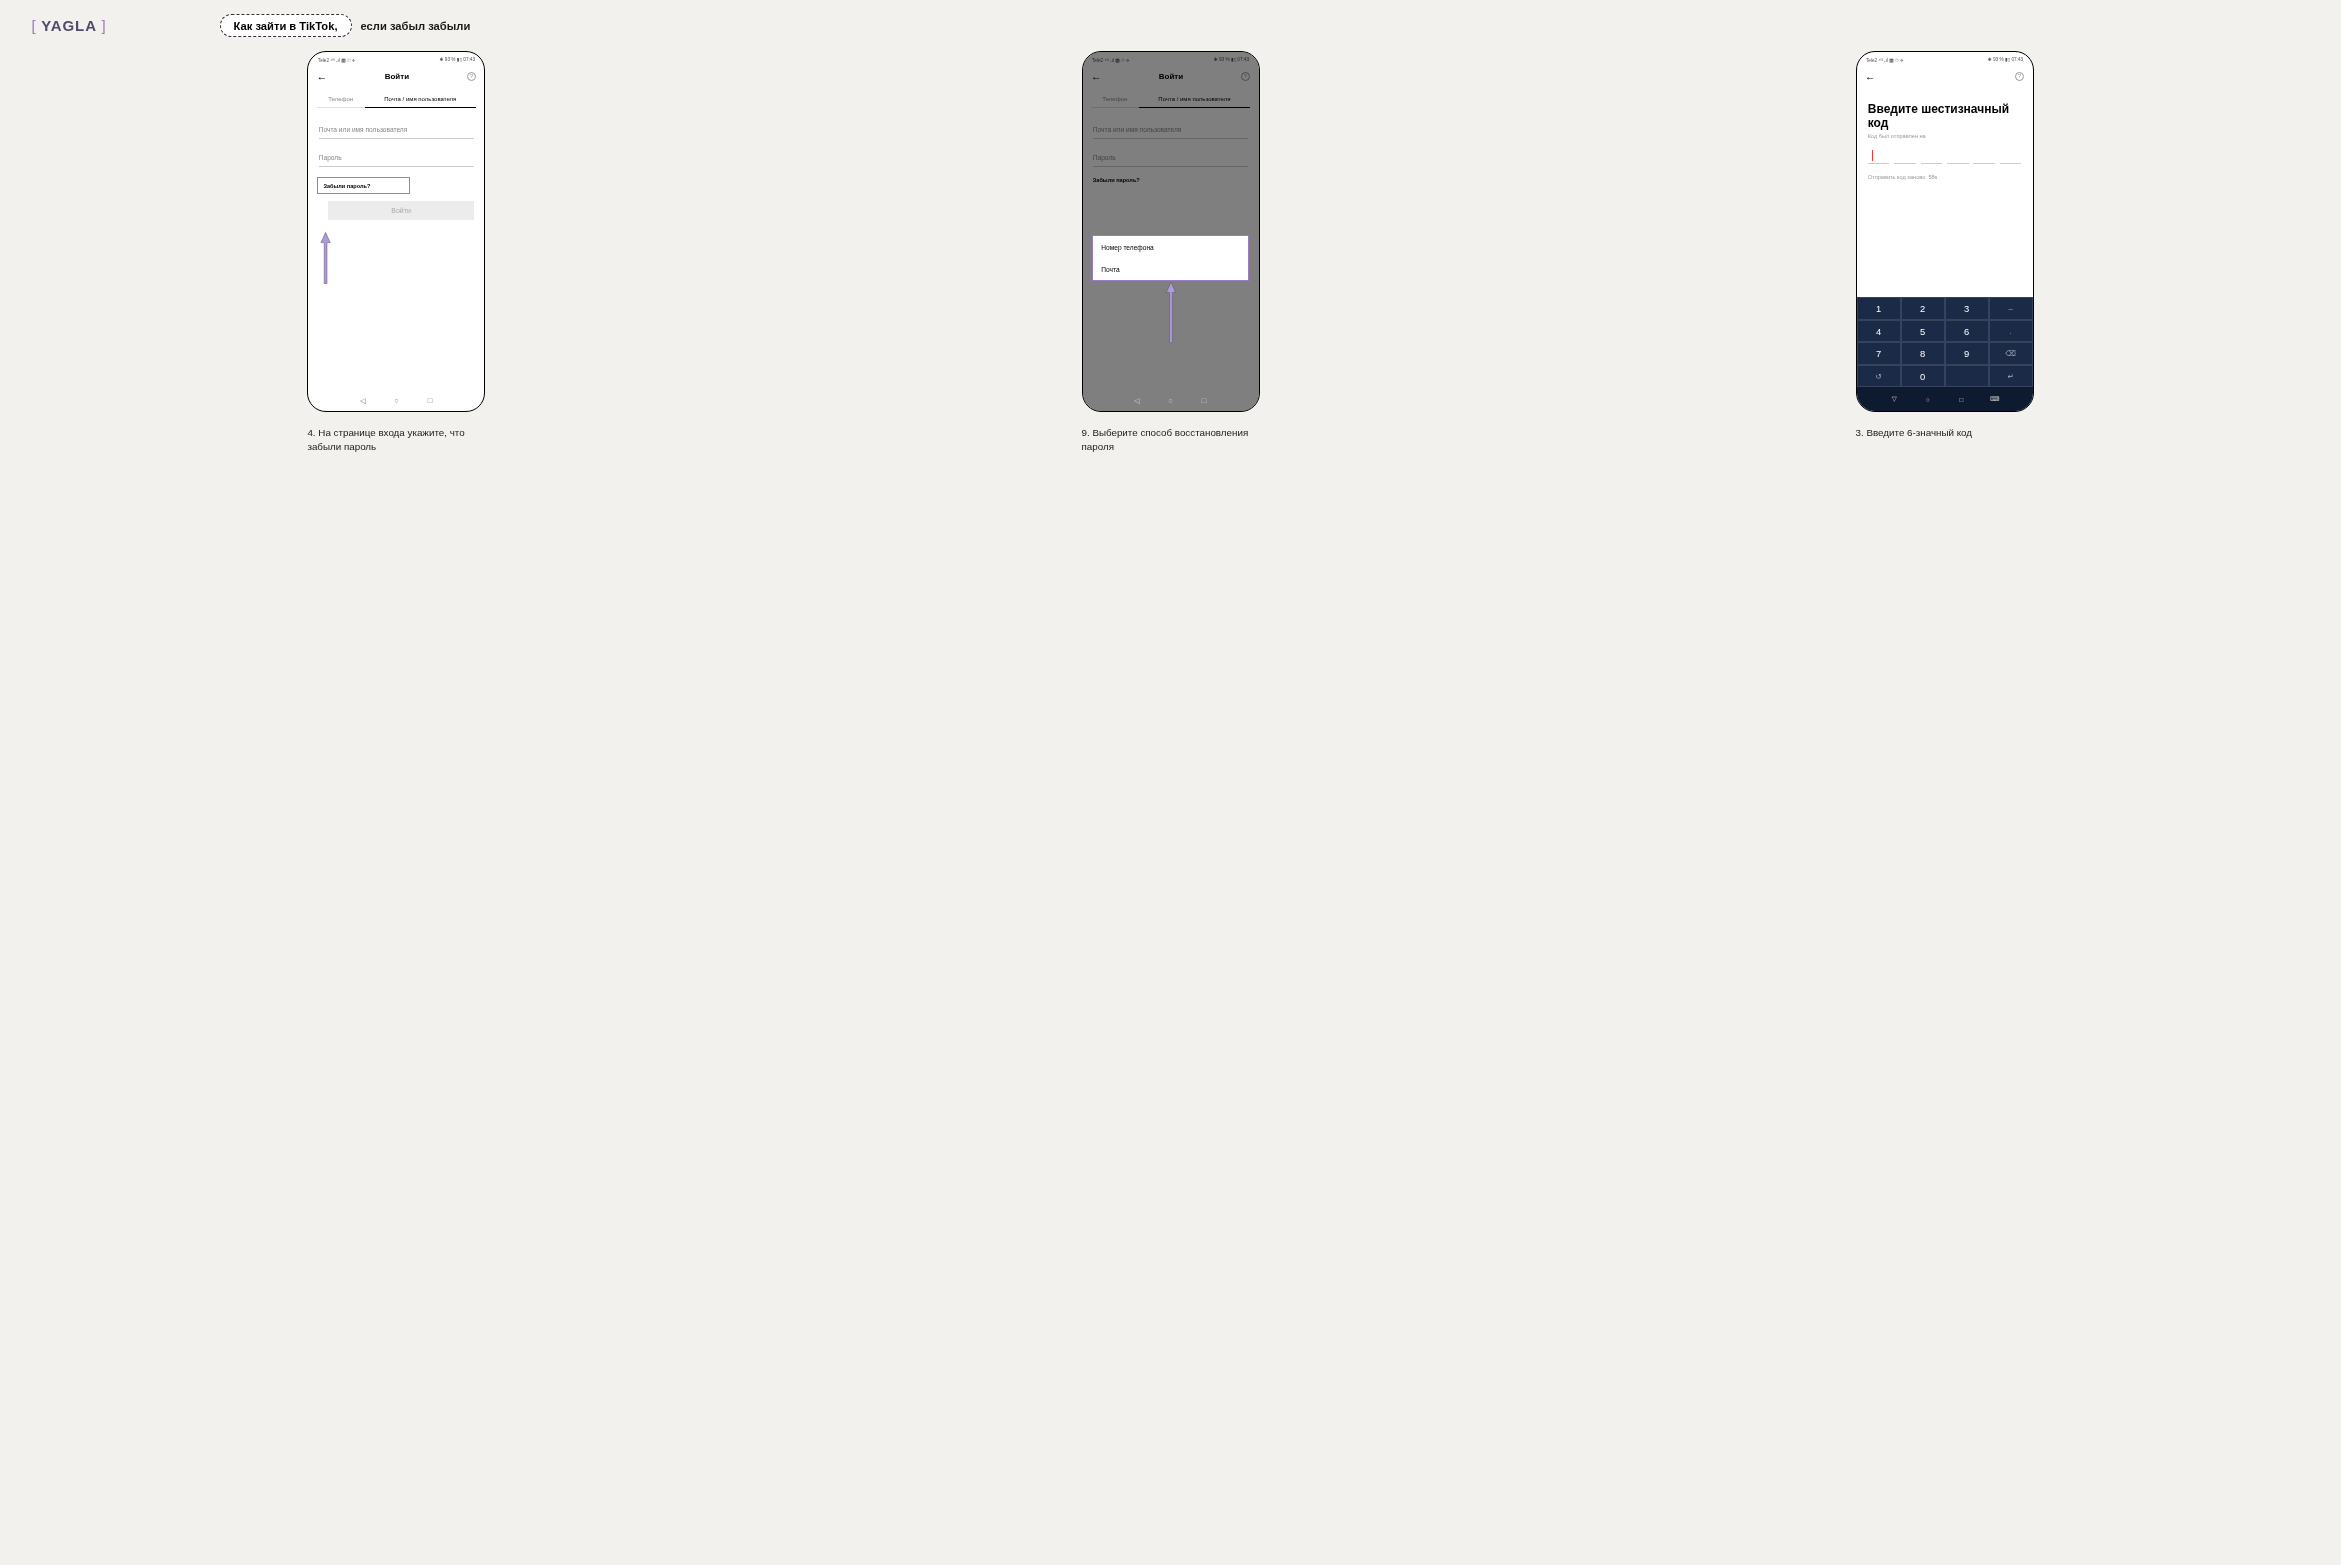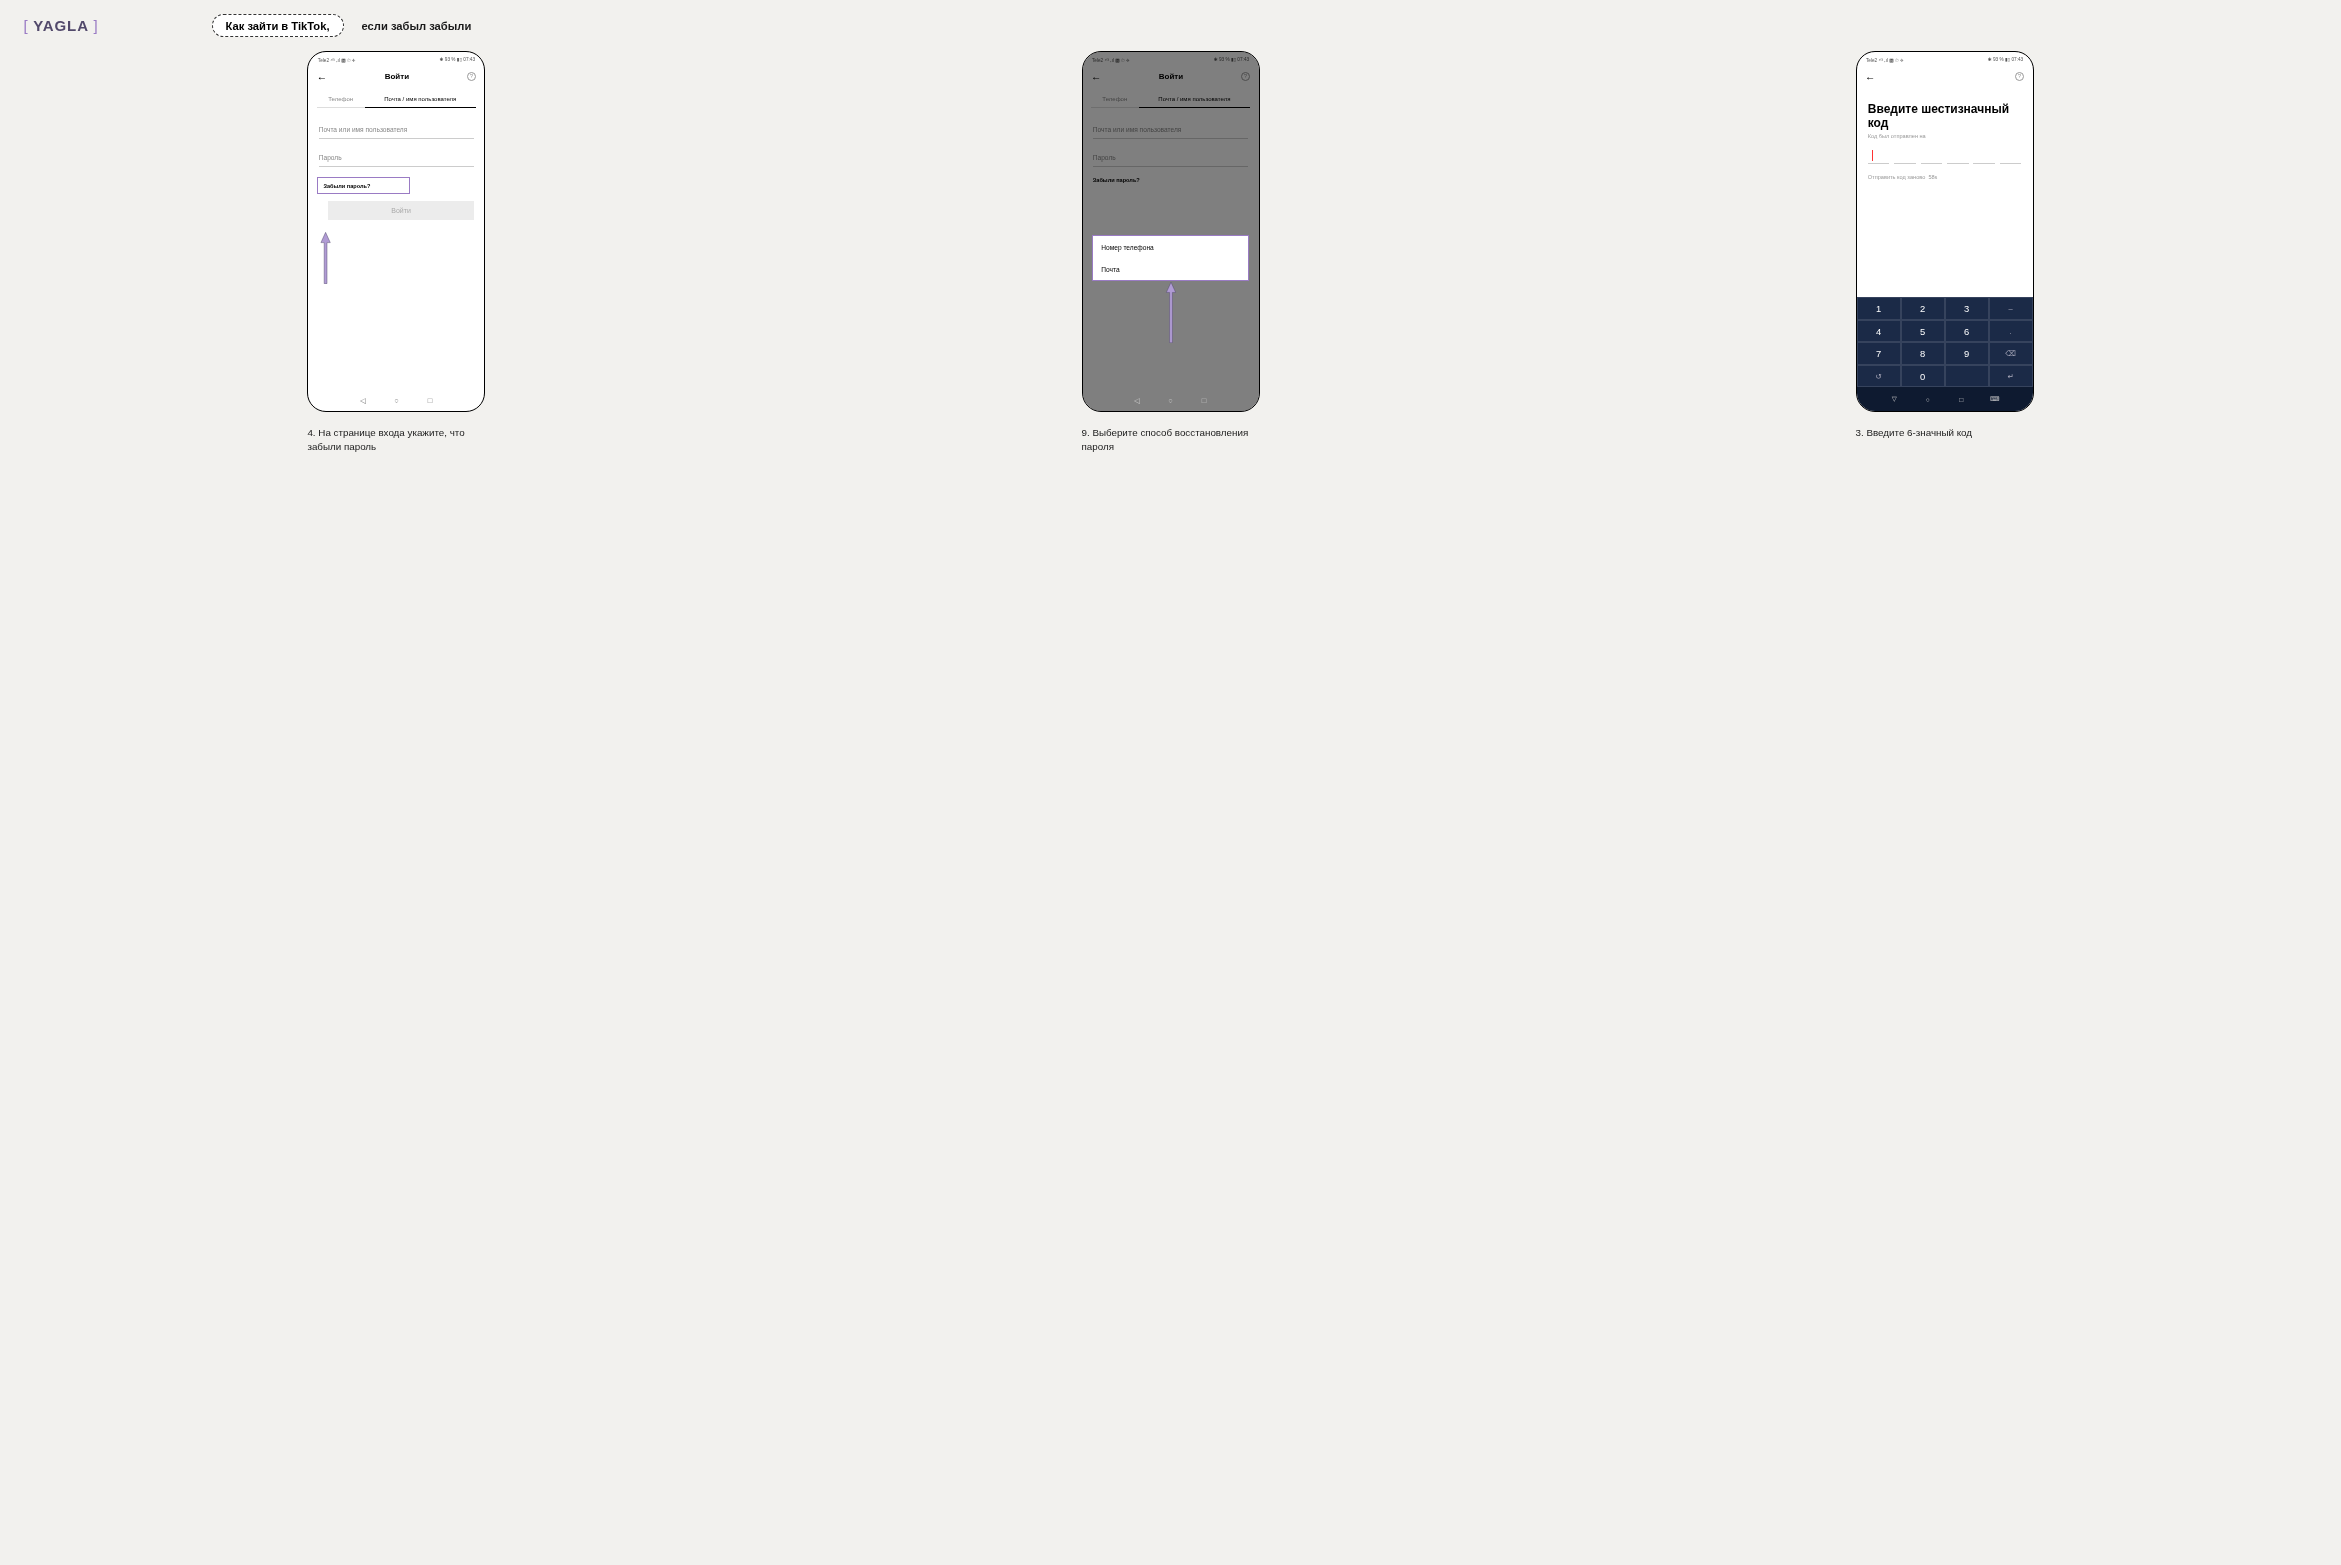--- a/index.html
+++ b/index.html
@@ -12,26 +12,27 @@
   display: flex;
   align-items: center;
   gap: 19px;
   margin-bottom: 14px;
 }
 .logo {
   font-size: 15px;
   font-weight: 800;
   letter-spacing: 0.9px;
   color: #52496b;
+  margin-left: 8px;
 }
 .bracket { color: #9a7bc4; font-weight: 400; }
 .title-group {
   display: flex;
   align-items: center;
-  gap: 18px;
+  gap: 9px;
   margin-left: 94px;
 }
 .title-pill {
   border: 0.7px dashed #333;
   border-radius: 14px;
   padding: 4.7px 13px;
   font-size: 11.2px;
   font-weight: 700;
   background: #fff;
 }

